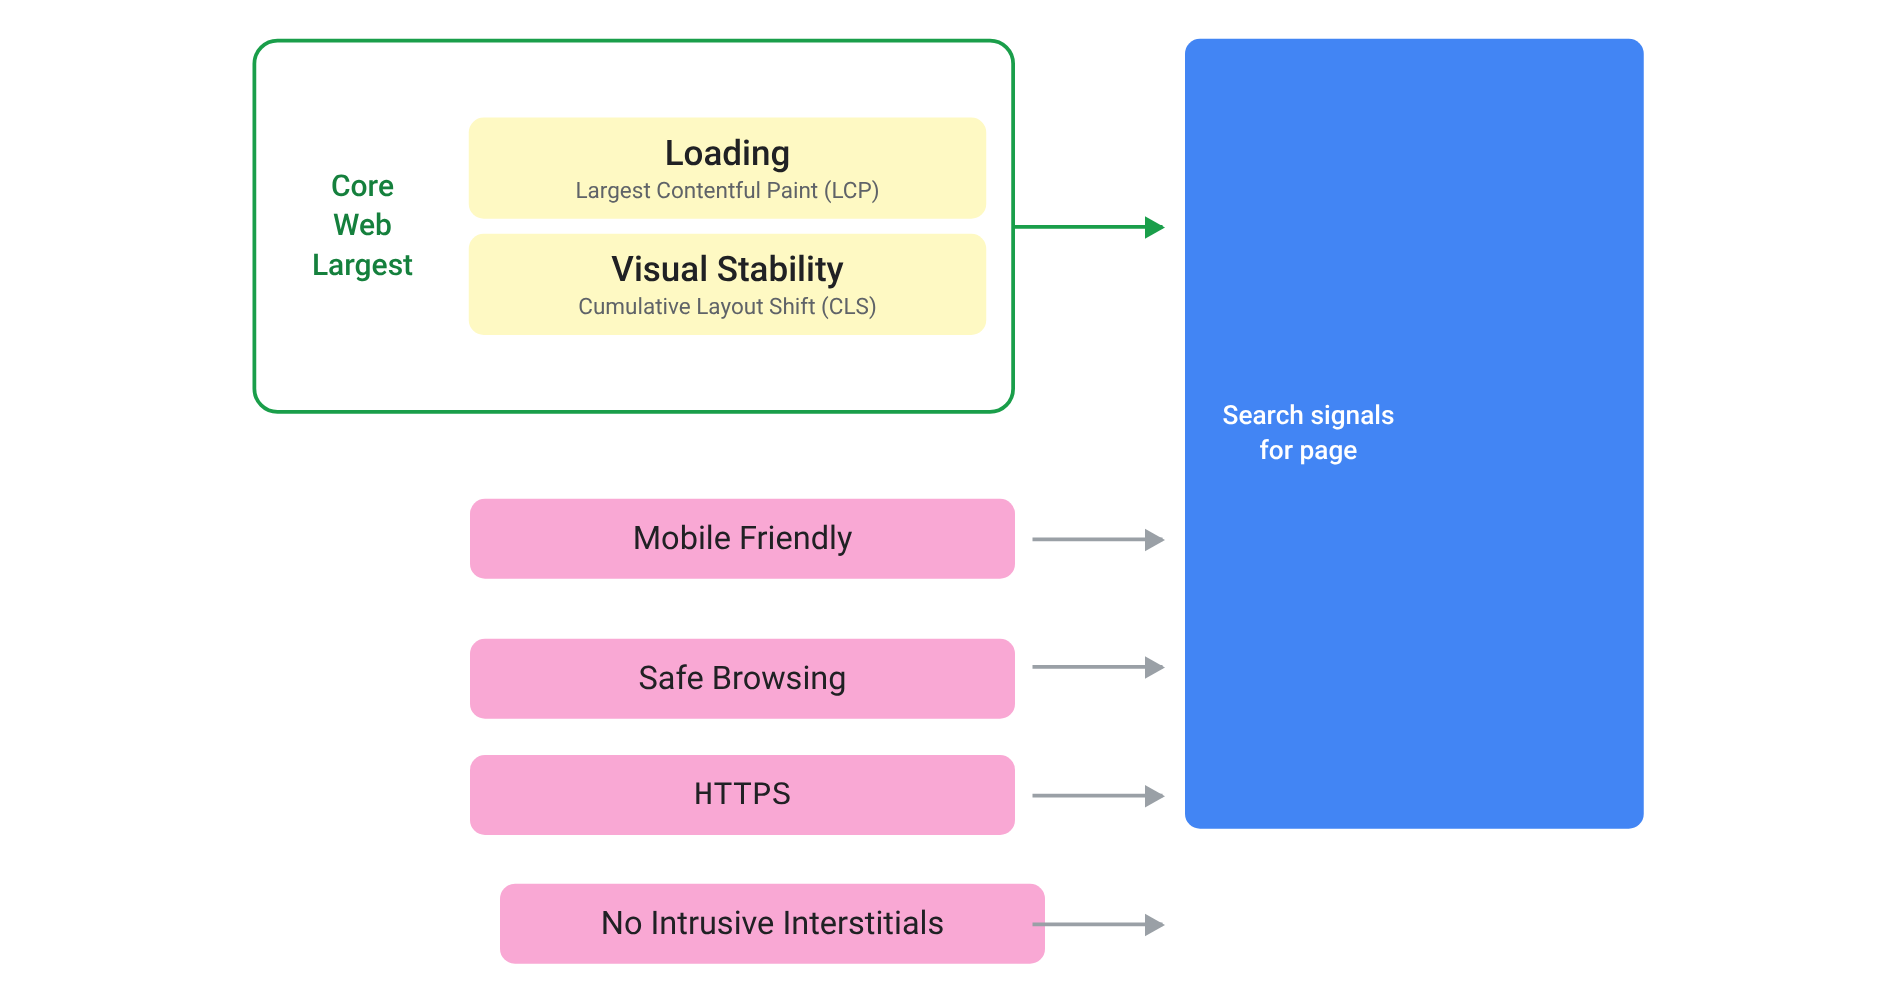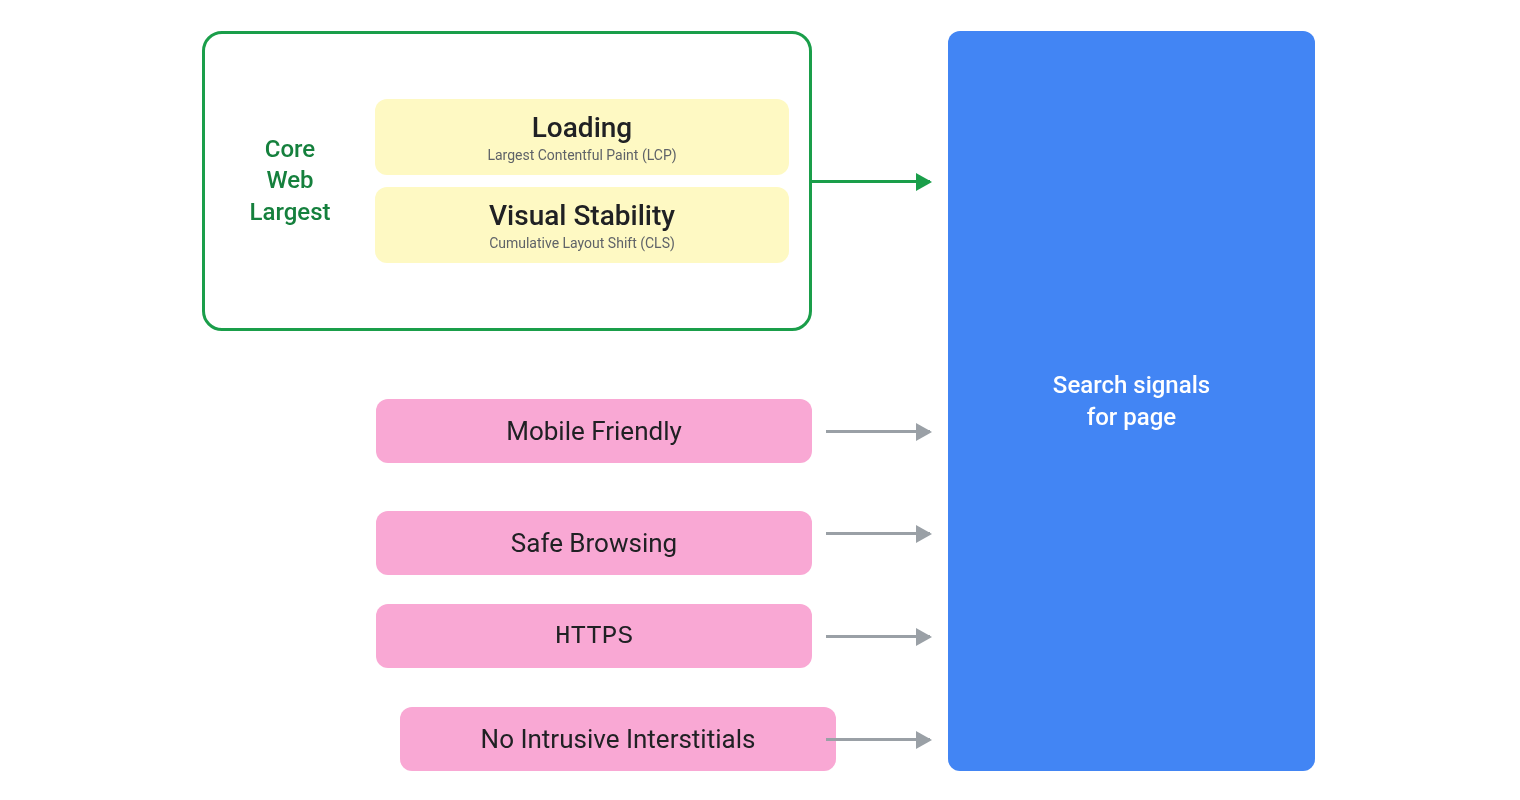--- a/index.html
+++ b/index.html
@@ -53,21 +53,21 @@
       padding: 12px 20px;
       text-align: center;
     }
     .vital-title {
       font-size: 28px;
       font-weight: 500;
       color: #202124;
       line-height: 1.2;
     }
     .vital-subtitle {
-      font-size: 14px;
+      font-size: 18px;
       color: #5f6368;
       margin-top: 2px;
     }
     .signal-pill {
       position: absolute;
       left: 376px;
       width: 436px;
       height: 64px;
       background: #f9a8d4;
       border-radius: 12px;
@@ -79,29 +79,28 @@
     }
     .signal-mobile { top: 399px; }
     .signal-safe { top: 511px; }
     .signal-https { top: 604px; font-family: Liberation Mono, monospace; }
     .signal-interstitials { top: 707px; margin-left: 24px; }
     .destination-box {
       position: absolute;
       left: 948px;
       top: 31px;
       width: 367px;
-      height: 740px;
+      height: 632px;
       background: #4285f4;
       border-radius: 12px;
       display: flex;
       align-items: center;
-      justify-content: center;
       text-align: center;
       color: #ffffff;
-      font-size: 24px;
+      font-size: 21px;
       font-weight: 500;
       line-height: 1.35;
       padding: 0 30px;
     }
     .arrow {
       position: absolute;
       height: 3px;
     }
     .arrow-green {
       background: #1a9e4a;

